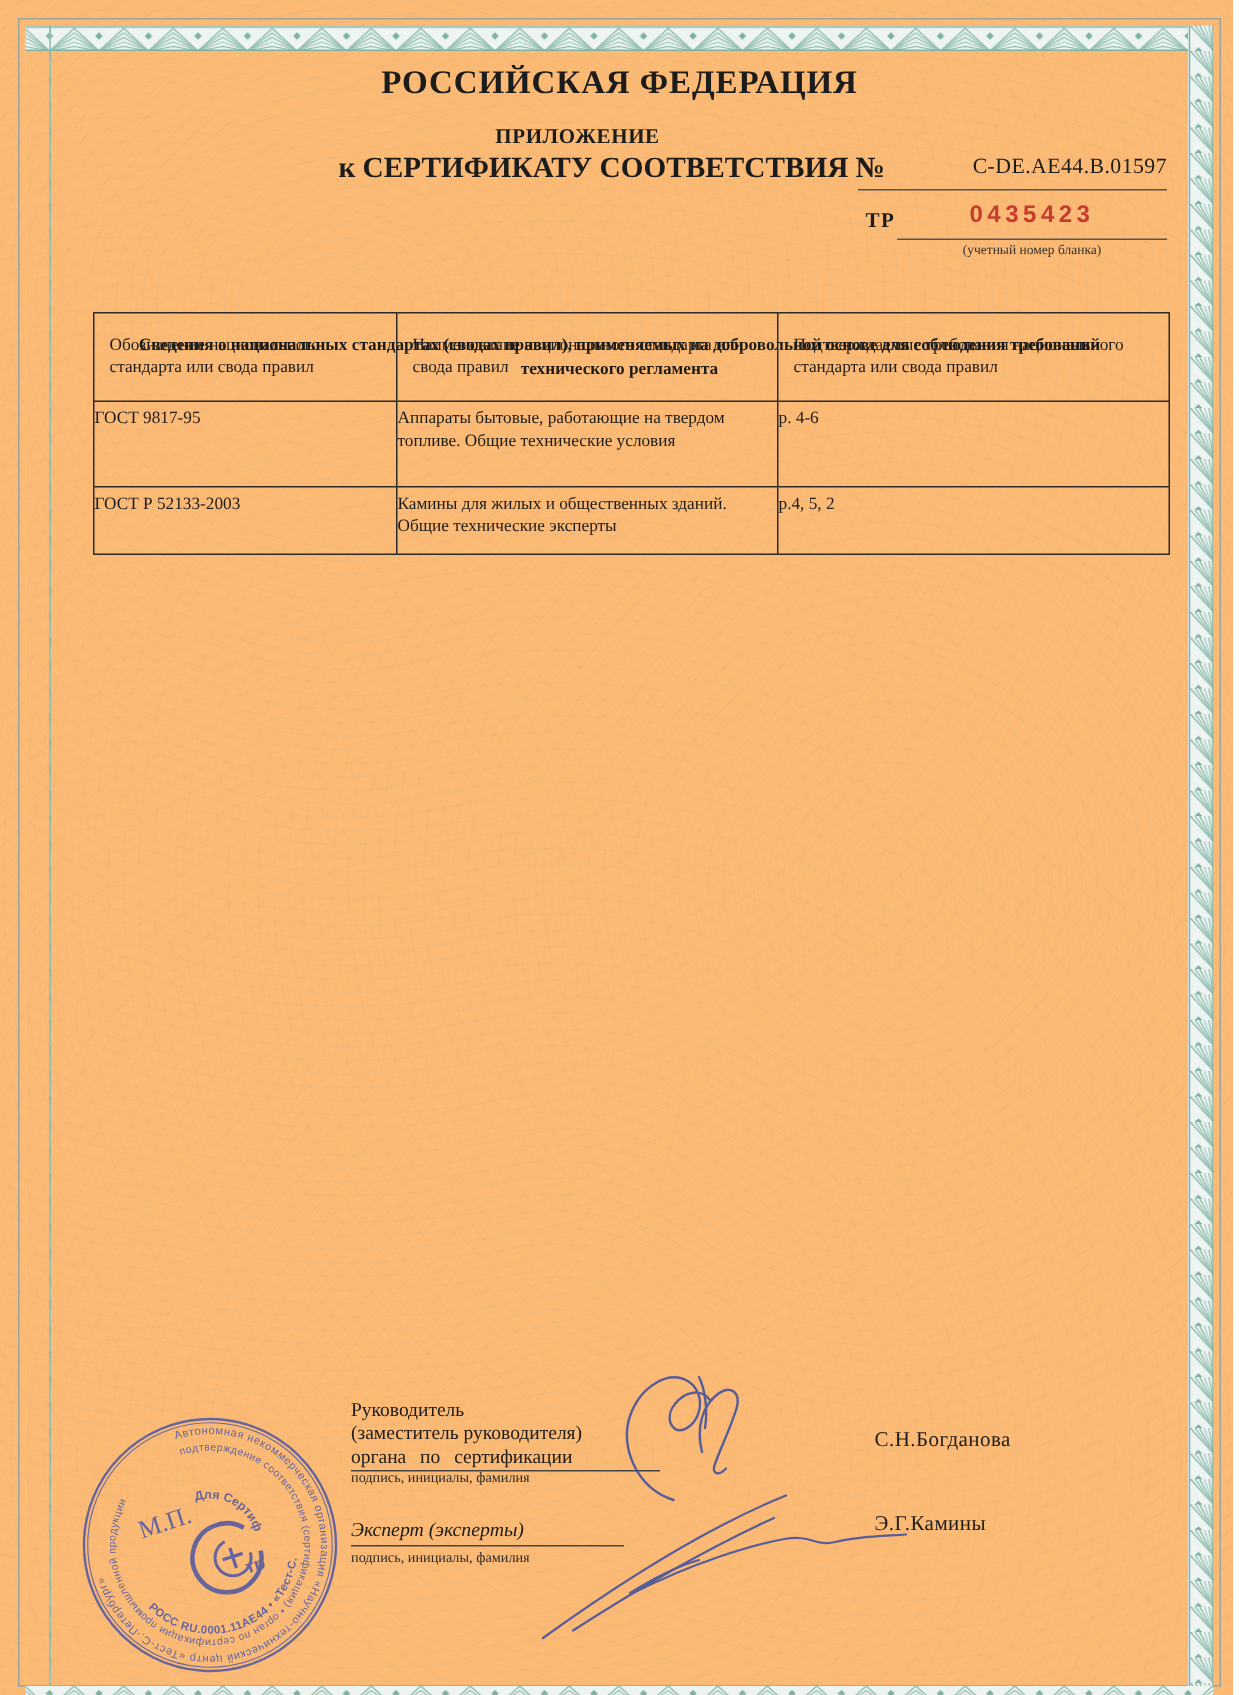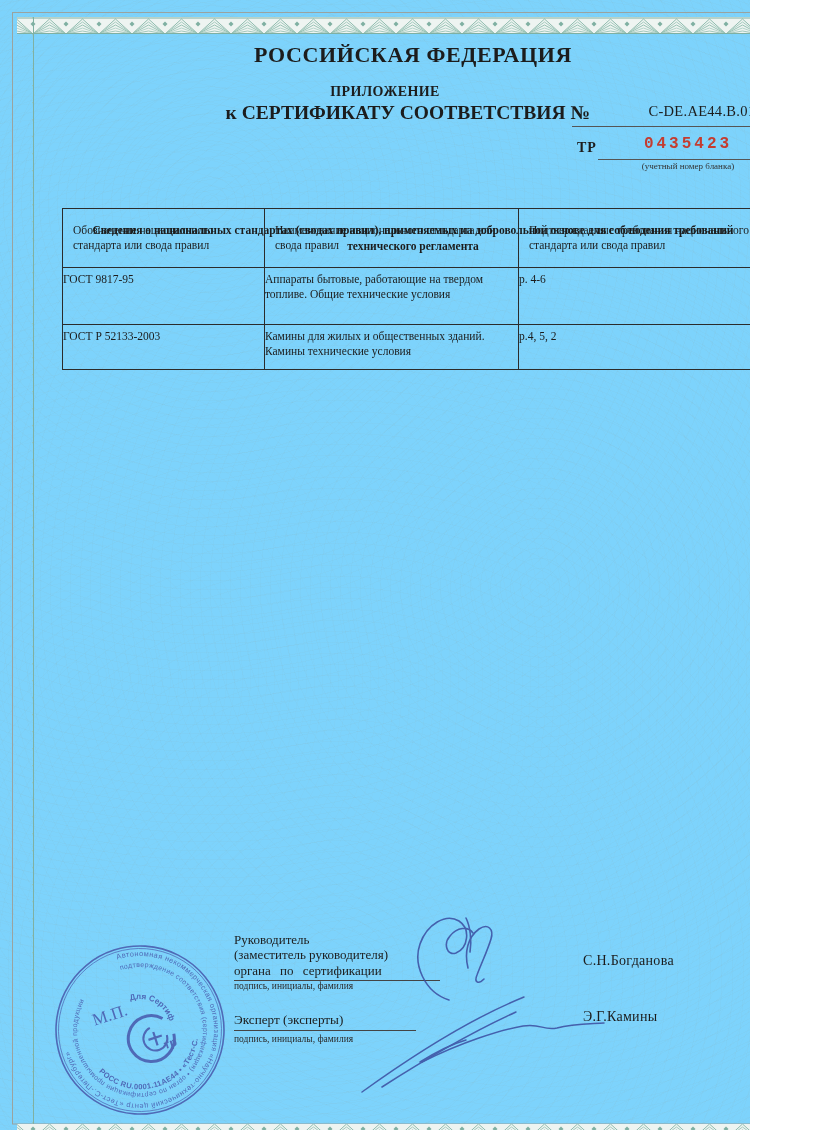--- a/index.html
+++ b/index.html
@@ -1,18 +1,18 @@
 <!DOCTYPE html>
 <html><head>
 <meta charset="utf-8">
 <style>
   html,body{margin:0;padding:0;background:#ffffff;}
   .page{
-    position:relative;width:750px;height:1130px;overflow:hidden;
-    background:#7dd3fc;
+    position:relative;width:822px;height:1130px;overflow:hidden;
+    background:#fdba74;
     font-family:"Liberation Serif","DejaVu Serif",serif;
     color:#1c1c1c;
   }
   
   .page::before{
     content:"";position:absolute;inset:0;pointer-events:none;
     background:
       repeating-radial-gradient(circle at 28% 18%, transparent 0 8px, rgba(140,160,152,.055) 8px 9px),
       repeating-radial-gradient(circle at 72% 52%, transparent 0 9px, rgba(140,160,152,.05) 9px 10px),
       repeating-radial-gradient(circle at 45% 86%, transparent 0 10px, rgba(140,160,152,.05) 10px 11px),
@@ -21,36 +21,36 @@
   .abs{position:absolute;}
   .center{text-align:center;}
   .title-country{left:0;top:42px;width:826px;font-size:22px;font-weight:bold;letter-spacing:.6px;}
   .title-app{left:0;top:84px;width:770px;font-size:14px;font-weight:bold;letter-spacing:.4px;}
   .title-cert{left:60px;top:102px;width:530px;font-size:19.5px;font-weight:bold;white-space:nowrap;text-align:right;}
   .cert-no-box{left:572px;top:103px;width:206px;height:23px;border-bottom:1px solid #555;
     font-size:14.5px;text-align:right;letter-spacing:.3px;}
   .oblig{left:120px;top:129px;width:460px;font-size:11px;font-weight:bold;}
   .tr-label{left:577px;top:140px;font-size:14px;font-weight:bold;letter-spacing:1px;}
   .blank-no-box{left:598px;top:135px;width:180px;height:24px;border-bottom:1px solid #555;
-    font-family:Liberation Mono, monospace;font-size:16px;font-weight:bold;letter-spacing:3px;
+    font-family:Liberation Sans, sans-serif;font-size:16px;font-weight:bold;letter-spacing:3px;
     text-align:center;}
   .blank-cap{left:598px;top:161px;width:180px;font-size:9px;color:#333;}
   .intro{left:83px;top:183px;width:660px;font-size:11.5px;font-weight:bold;line-height:1.35;margin-top:40px;}
   
   table.std{position:absolute;left:62px;top:208px;width:717px;border-collapse:collapse;table-layout:fixed;}
   table.std th,table.std td{border:1px solid #2b2b2b;font-size:11.5px;line-height:1.3;
     padding:4px 0;vertical-align:top;}
   table.std th{font-weight:normal;text-align:left;vertical-align:middle;height:46px;padding:6px 10px;}
   col.c1{width:202px;} col.c2{width:254px;} col.c3{width:261px;}
   tr.r1 td{height:48px;} tr.r2 td{height:36px;}
   
   .role-head{left:234px;top:932px;width:206px;font-size:13px;line-height:1.18;}
   .role-head .line3{border-bottom:1px solid #444;padding-bottom:2px;word-spacing:6px;}
   .cap1{left:234px;top:981px;font-size:9.5px;color:#2a2a2a;}
-  .role-expert{left:234px;top:1012px;width:182px;font-size:13.2px;border-bottom:1px solid #444;padding-bottom:2px;}
+  .role-expert{left:234px;top:1012px;width:182px;font-size:13.2px;border-bottom:1px solid #444;padding-bottom:2px;font-style:italic;}
   .cap2{left:234px;top:1034px;font-size:9.5px;color:#2a2a2a;}
   .name1{left:583px;top:953px;font-size:14px;letter-spacing:.3px;}
   .name2{left:583px;top:1009px;font-size:14px;letter-spacing:.3px;}
   svg.overlay{position:absolute;left:0;top:0;pointer-events:none;}
   .stamp-text{font-family:"Liberation Sans","DejaVu Sans",sans-serif;}
 </style>
 </head>
 <body>
 
 <div class="page">
@@ -125,21 +125,21 @@
       </tr>
     </thead>
     <tbody>
       <tr class="r1">
         <td>ГОСТ 9817-95</td>
         <td>Аппараты бытовые, работающие на твердом топливе. Общие технические условия</td>
         <td>р. 4-6</td>
       </tr>
       <tr class="r2">
         <td>ГОСТ Р 52133-2003</td>
-        <td>Камины для жилых и общественных зданий. Камины технические условия</td>
+        <td>Камины для жилых и общественных зданий. Общие технические эксперты</td>
         <td>р.4, 5, 2</td>
       </tr>
     </tbody>
   </table>
 
   <div class="abs role-head">
     <div>Руководитель</div>
     <div>(заместитель руководителя)</div>
     <div class="line3">органа по сертификации</div>
   </div>

